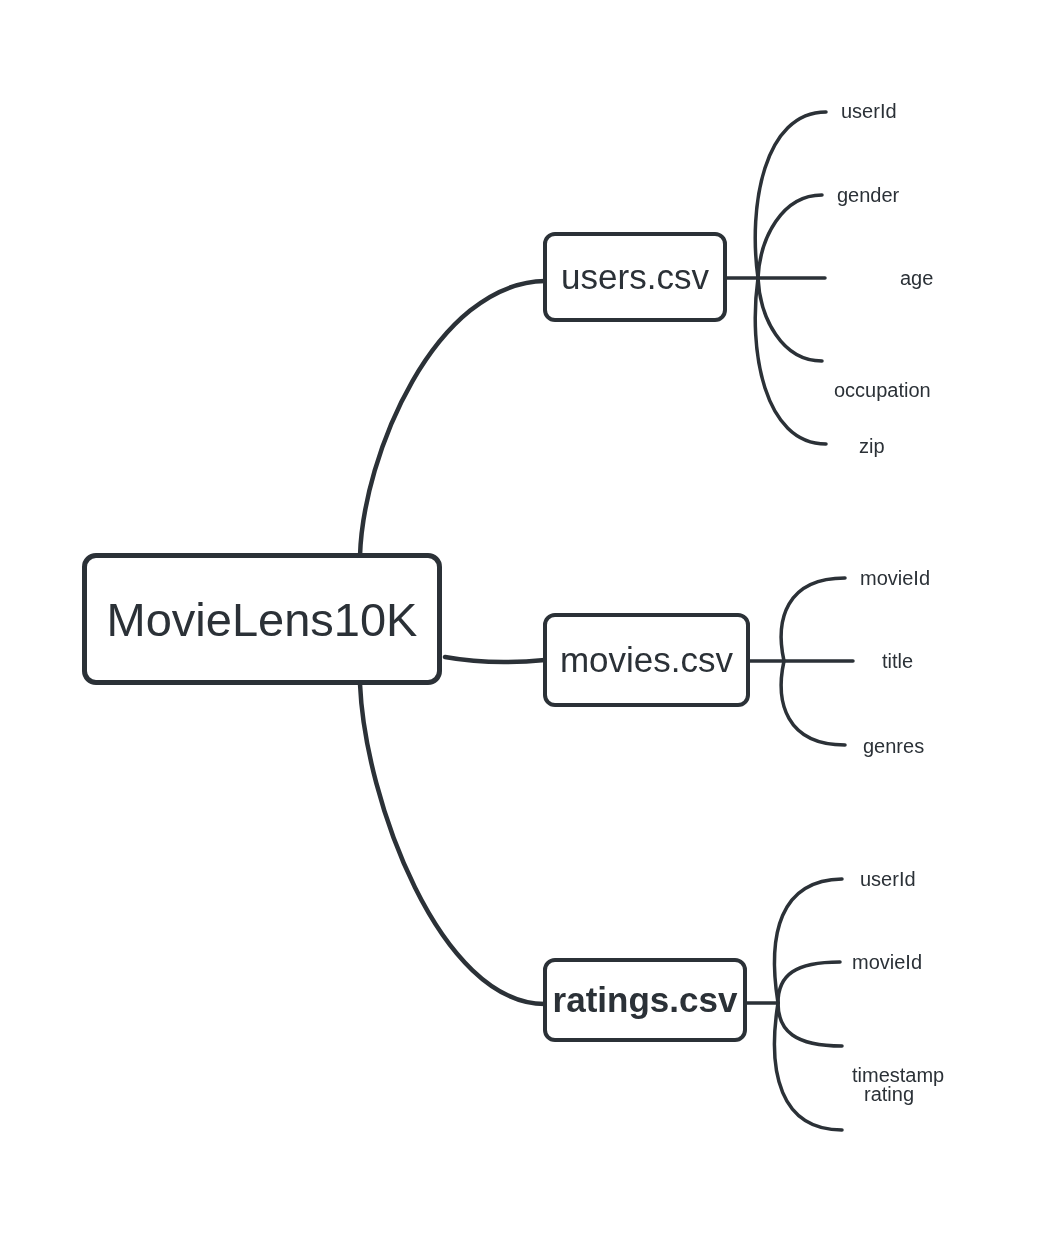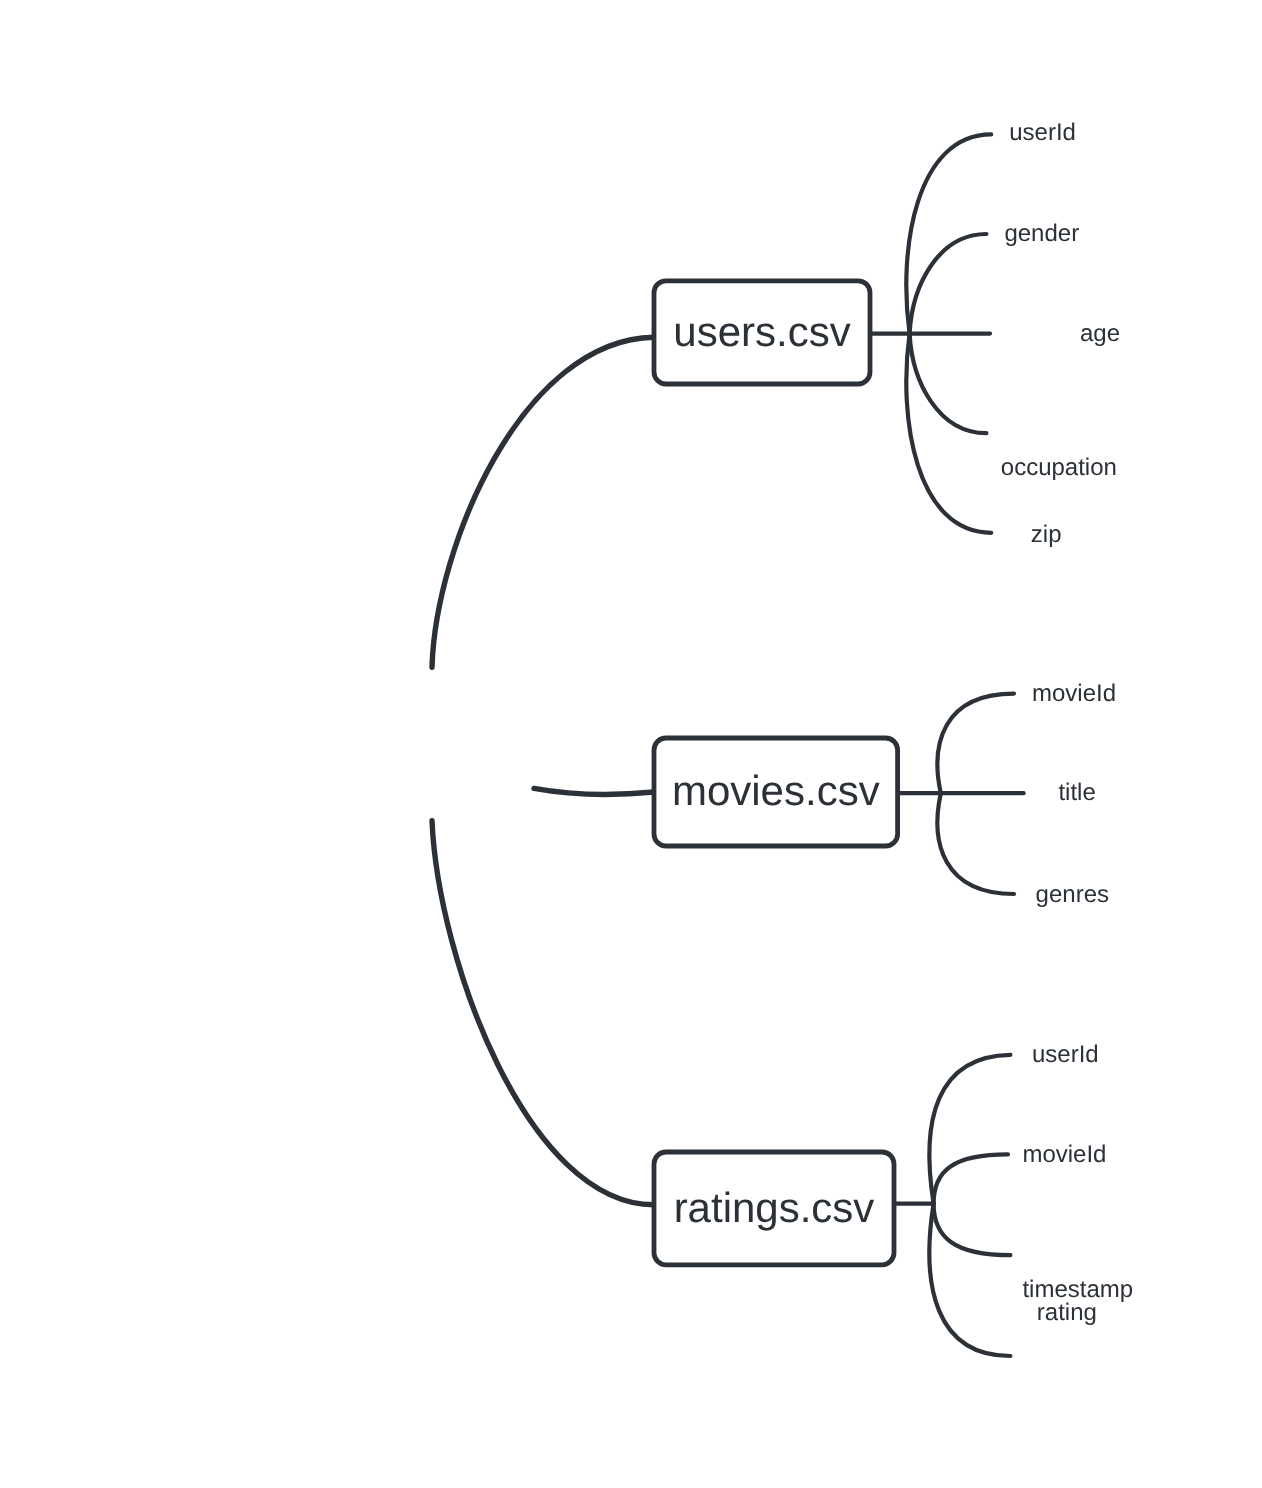--- a/index.html
+++ b/index.html
@@ -81,30 +81,33 @@
     <path class="twig" d="M 750 661 L 853 661"></path>
     <path class="twig" d="M 784 661 C 775 702 786 745 845 745"></path>
 
     <path class="twig" d="M 745 1003 L 778 1003"></path>
     <path class="twig" d="M 778 1003 C 767 934 780 880 842 879"></path>
     <path class="twig" d="M 778 1003 C 778 975 795 962 840 962"></path>
     <path class="twig" d="M 778 1003 C 778 1031 795 1046 842 1046"></path>
     <path class="twig" d="M 778 1003 C 767 1072 780 1130 842 1130"></path>
   </svg>
 
+  <div class="node root" style="left:82px; top:553px; width:360px; height:132px;">
+    <span>MovieLens10K</span>
+  </div>
 
   <div class="node child" style="left:543px; top:613px; width:207px; height:94px;">
     <span>movies.csv</span>
   </div>
 
   <div class="node child" style="left:543px; top:232px; width:184px; height:90px;">
     <span>users.csv</span>
   </div>
 
-  <div class="node child" style="left:543px; top:958px; width:204px; height:98px;">
+  <div class="node child" style="left:543px; top:958px; width:204px; height:84px;font-weight:bold;">
     <span>ratings.csv</span>
   </div>
 
   <div class="leaf" style="left:841px; top:111px;">userId</div>
   <div class="leaf" style="left:837px; top:195px;text-align:center;">gender</div>
   <div class="leaf" style="left:853px; top:278px;margin-left:47px;">age</div>
   <div class="leaf" style="left:834px; top:378px;margin-top:12px;">occupation</div>
   <div class="leaf" style="left:859px; top:446px;">zip</div>
 
   <div class="leaf" style="left:860px; top:578px;">movieId</div>

